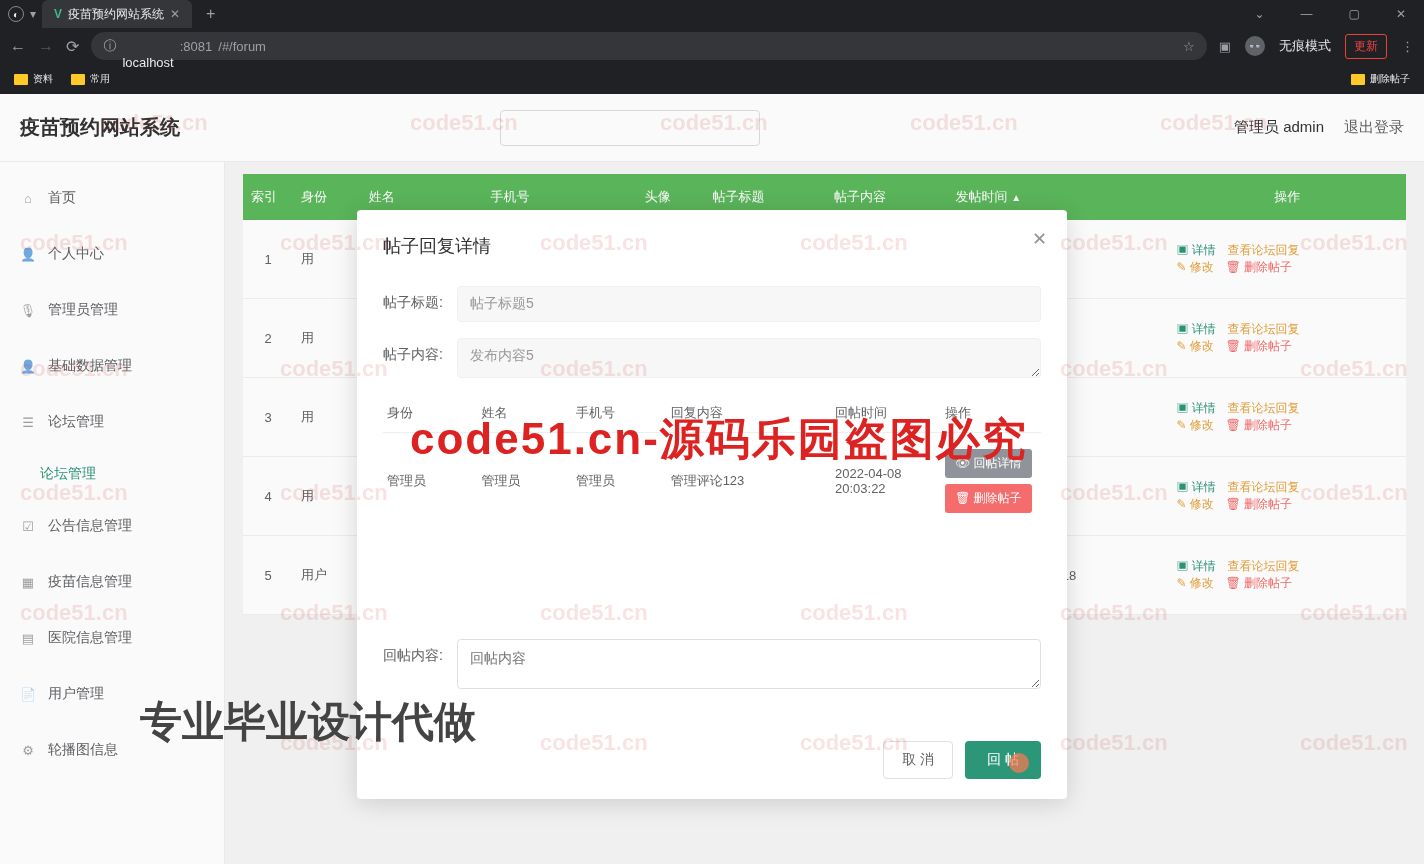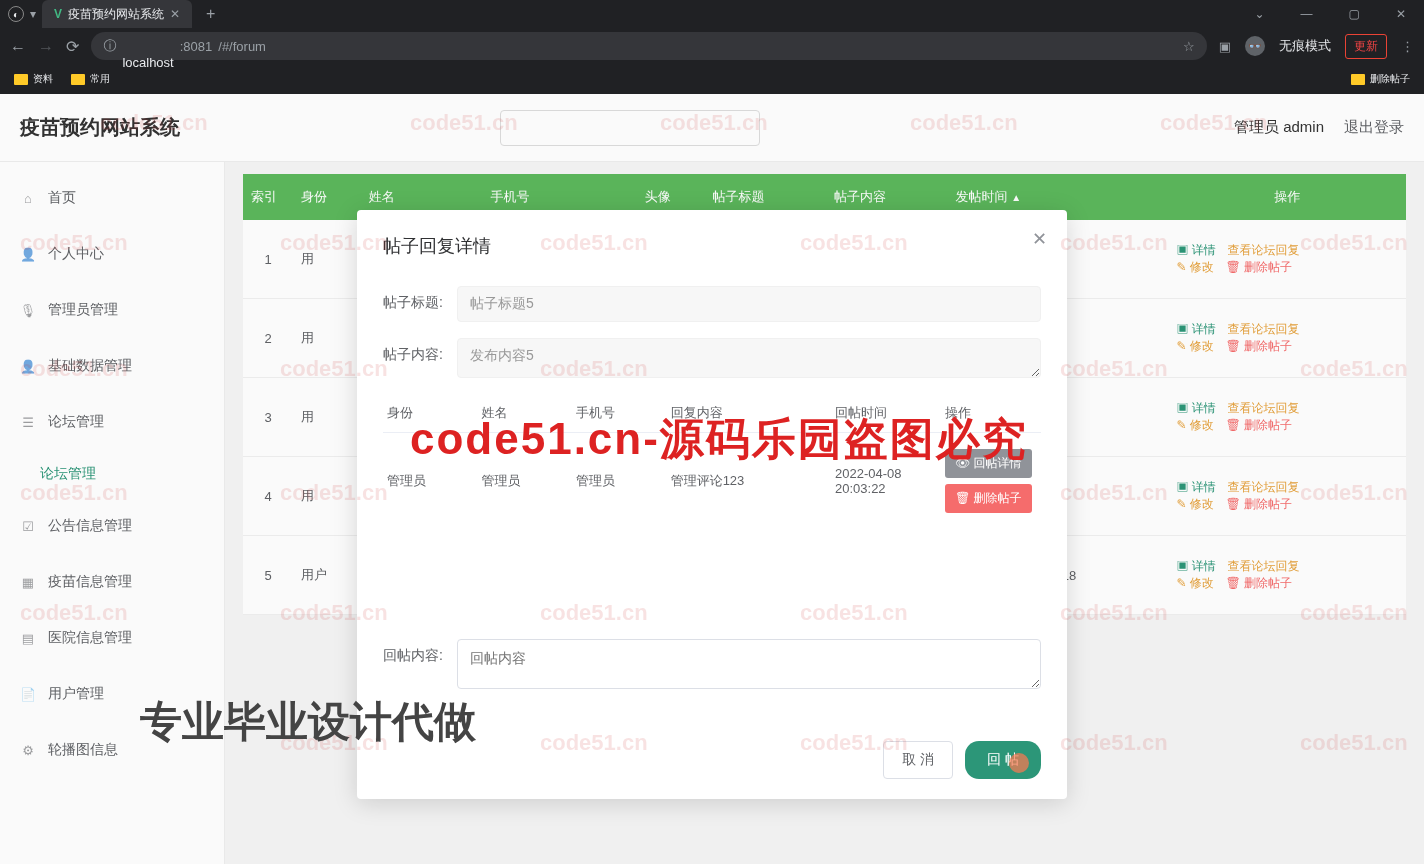--- a/index.html
+++ b/index.html
@@ -68,21 +68,21 @@
 .reply-textarea { flex: 1; border: 1px solid #dcdfe6; border-radius: 4px; padding: 10px 12px; font-size: 14px; resize: vertical; height: 50px; }
 
 .inner-table { width: 100%; border-collapse: collapse; margin-top: 4px; }
 .inner-table th { font-size: 13px; font-weight: normal; color: #606266; padding: 10px 4px; text-align: left; border-bottom: 1px solid #ebeef5; }
 .inner-table td { font-size: 13px; color: #606266; padding: 16px 4px; vertical-align: middle; }
 .btn-detail-sm { background: #909399; color: #fff; padding: 6px 10px; border-radius: 3px; font-size: 12px; cursor: pointer; display: inline-block; margin-bottom: 6px; text-align: center; }
 .btn-delete-sm { background: #f56c6c; color: #fff; padding: 6px 10px; border-radius: 3px; font-size: 12px; cursor: pointer; display: inline-block; }
 
 .modal-footer { display: flex; justify-content: flex-end; gap: 12px; margin-top: 52px; }
 .btn-plain { padding: 9px 18px; border: 1px solid #dcdfe6; background: #fff; border-radius: 4px; font-size: 14px; color: #606266; cursor: pointer; }
-.btn-primary { padding: 9px 22px; background: #2c9678; color: #fff; border: none; border-radius: 14px; font-size: 14px; cursor: pointer; position: relative; }
+.btn-primary { padding: 9px 22px; background: #2c9678; color: #fff; border: none; border-radius: 4px; font-size: 14px; cursor: pointer; position: relative; }
 .cursor-spot { position: absolute; width: 20px; height: 20px; right: 12px; top: 12px; background: rgba(255,120,80,0.7); border-radius: 50%; }
 
 
 .watermark { position: absolute; color: rgba(200,50,50,0.55); font-weight: bold; pointer-events: none; white-space: nowrap; }
 .wm-big { position: absolute; top: 410px; left: 410px; font-size: 44px; color: #d22; font-weight: bold; pointer-events: none; letter-spacing: 2px; }
 .wm-bottom { position: absolute; top: 694px; left: 140px; font-size: 42px; color: #444; font-weight: bold; pointer-events: none; }
 .wm-small { font-size: 22px; opacity: 0.25; }
 </style>
 </head>
 <body>

